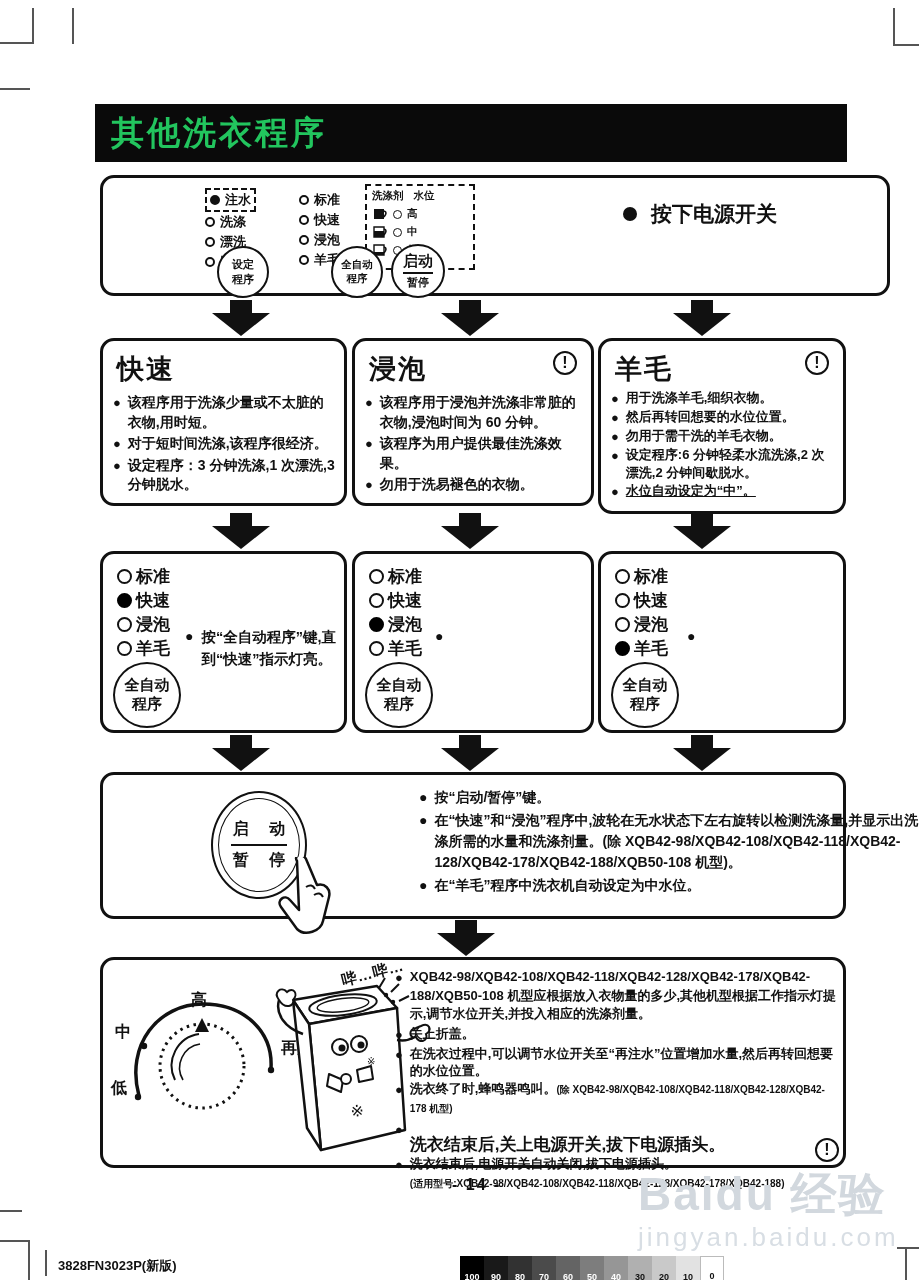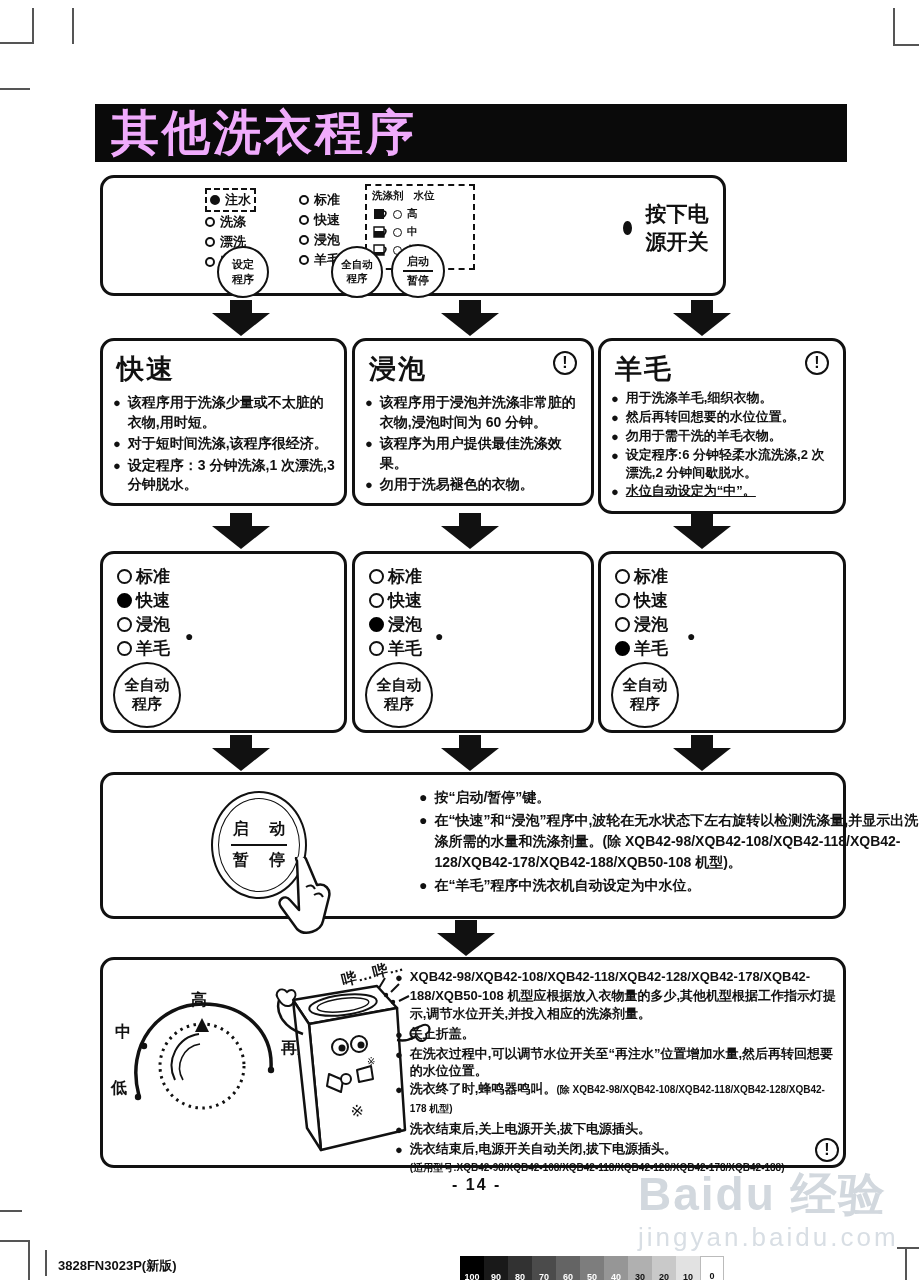--- a/index.html
+++ b/index.html
@@ -7,21 +7,21 @@
   body { font-family:"Liberation Sans","DejaVu Sans",sans-serif; color:#111; }
   #page { position:relative; width:919px; height:1280px; background:#fff; overflow:hidden; }
 
   
   .mark { position:absolute; }
   .mk-line-h { height:2px; background:#555; }
   .mk-line-v { width:2px; background:#555; }
 
   
   .titlebar { position:absolute; left:95px; top:104px; width:752px; height:58px;
-    background:#0a0a0a; color:#f0abfc; font-size:48px; font-weight:bold;
+    background:#0a0a0a; color:#22c55e; font-size:33px; font-weight:bold;
     line-height:58px; padding-left:16px; letter-spacing:3px; }
 
   
   .rbox { position:absolute; border:3px solid #111; border-radius:14px; background:#fff; }
 
   
   .led-row { display:flex; align-items:center; gap:5px; height:20px; }
   .led { width:10px; height:10px; border:2px solid #111; border-radius:50%; background:#fff; flex:0 0 auto; }
   .led.on { background:#111; }
   .led-label { font-size:13px; font-weight:700; }
@@ -104,21 +104,21 @@
   <div class="mark mk-line-v" style="left:893px;top:8px;height:38px;"></div>
   <div class="mark mk-line-h" style="left:893px;top:44px;width:26px;"></div>
   <div class="mark mk-line-h" style="left:0;top:1210px;width:22px;"></div>
   <div class="mark" style="left:0;top:1240px;width:30px;height:40px;border-top:2px solid #555;border-right:2px solid #555;"></div>
   <div class="mark mk-line-v" style="left:45px;top:1250px;height:26px;"></div>
   <div class="mark mk-line-h" style="left:897px;top:1247px;width:22px;"></div>
   <div class="mark mk-line-v" style="left:905px;top:1247px;height:33px;"></div>
 
   <div class="titlebar">其他洗衣程序</div>
 
-  <div class="rbox" style="left:100px;top:175px;width:626px;height:121px;">
+  <div class="rbox" style="left:100px;top:175px;width:790px;height:121px;">
 
     <div style="position:absolute;left:102px;top:10px;">
       <div class="dash-wrap">
         <div class="led-row">
           <span class="led on"></span>
           <span class="led-label">注水</span>
         </div>
       </div>
       <div class="led-row">
           <span class="led"></span>
@@ -188,21 +188,21 @@
 
     <div class="circle-btn" style="left:114px;top:68px;width:52px;height:52px;">
       <span class="l" style="font-size:11px;">设定</span>
       <span class="l" style="font-size:11px;">程序</span>
     </div>
     <div class="circle-btn" style="left:228px;top:68px;width:52px;height:52px;">
       <span class="l" style="font-size:10.5px;">全自动</span>
       <span class="l" style="font-size:10.5px;">程序</span>
     </div>
     <div class="circle-btn" style="left:288px;top:66px;width:54px;height:54px;">
-      <span class="l" style="font-size:11px;">启动</span>
+      <span class="l" style="font-size:15px;">启动</span>
       <span style="width:30px;height:1.8px;background:#111;margin:1px 0;"></span>
       <span class="l" style="font-size:11px;">暂停</span>
     </div>
 
     <div class="power-note" style="left:520px;top:22px;">
       <span class="dot-big"></span>
       <span>按下电源开关</span>
     </div>
   </div>
 
@@ -320,20 +320,21 @@
           <span class="radio"></span>
           <span class="radio-label">羊毛</span>
         </div>
     </div>
     <div class="circle-btn" style="left:10px;top:108px;width:68px;height:66px;">
       <span class="l" style="font-size:15px;">全自动</span>
       <span class="l" style="font-size:15px;">程序</span>
     </div>
     <div class="instr" style="left:82px;top:72px;width:156px;">
       <span class="bm">●</span>
+      <span class="bt">按“全自动程序”键,直到“快速”指示灯亮。</span>
     </div>
   </div>
 
   <div class="rbox" style="left:352px;top:551px;width:242px;height:182px;">
     <div style="position:absolute;left:14px;top:10px;">
       <div class="radio-row">
           <span class="radio"></span>
           <span class="radio-label">标准</span>
         </div>
       <div class="radio-row">
@@ -484,21 +485,21 @@
       <div class="bi" style="margin-bottom:1px;">
           <span class="bm">●</span>
           <span class="bt" style="font-size:13px;line-height:17px;">在洗衣过程中,可以调节水位开关至“再注水”位置增加水量,然后再转回想要的水位位置。</span>
         </div>
       <div class="bi" style="margin-bottom:1px;">
           <span class="bm">●</span>
         <span class="bt" style="font-size:13px;line-height:18.5px;"><span>洗衣终了时,蜂鸣器鸣叫。</span><span class="small-note">(除 XQB42-98/XQB42-108/XQB42-118/XQB42-128/XQB42-178 机型)</span></span>
         </div>
       <div class="bi" style="margin-bottom:1px;">
           <span class="bm">●</span>
-          <span class="bt" style="font-size:13px;line-height:18.5px;">洗衣结束后,关上电源开关,拔下电源插头。</span>
+          <span class="bt" style="font-size:17px;line-height:18.5px;margin-top:16px;">洗衣结束后,关上电源开关,拔下电源插头。</span>
         </div>
       <div class="bi" style="margin-bottom:0;">
           <span class="bm">●</span>
         <span class="bt" style="font-size:13px;line-height:18.5px;"><span>洗衣结束后,电源开关自动关闭,拔下电源插头。</span><br>
         <span class="small-note">(适用型号:XQB42-98/XQB42-108/XQB42-118/XQB42-128/XQB42-178/XQB42-188)</span></span>
         </div>
     </div>
     <span class="warn" style="position:absolute;left:712px;top:178px;">!</span>
   </div>
 

